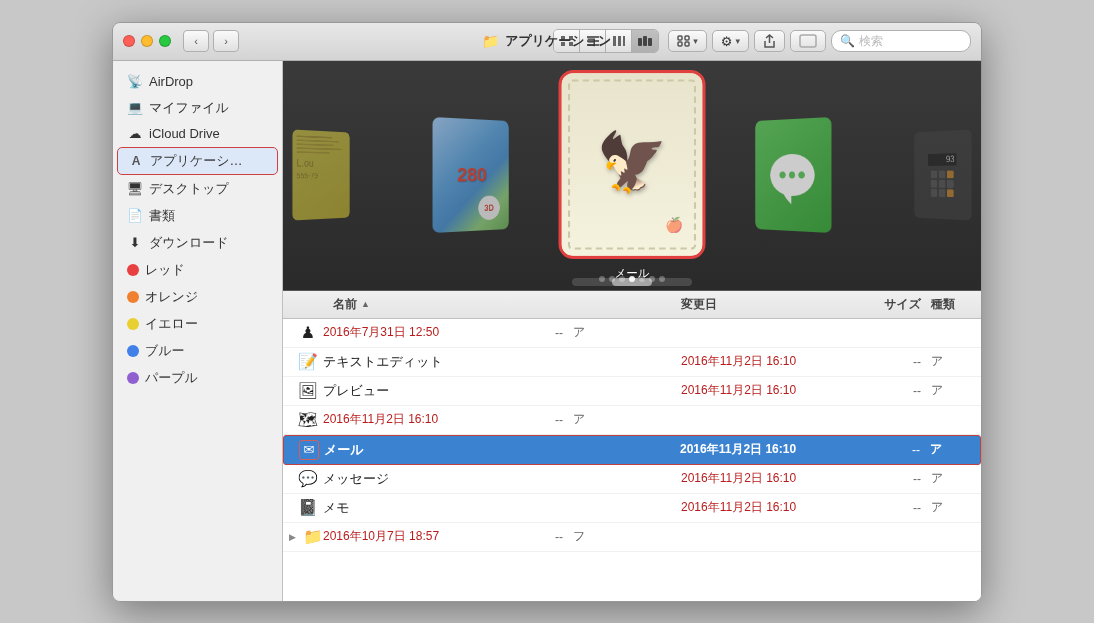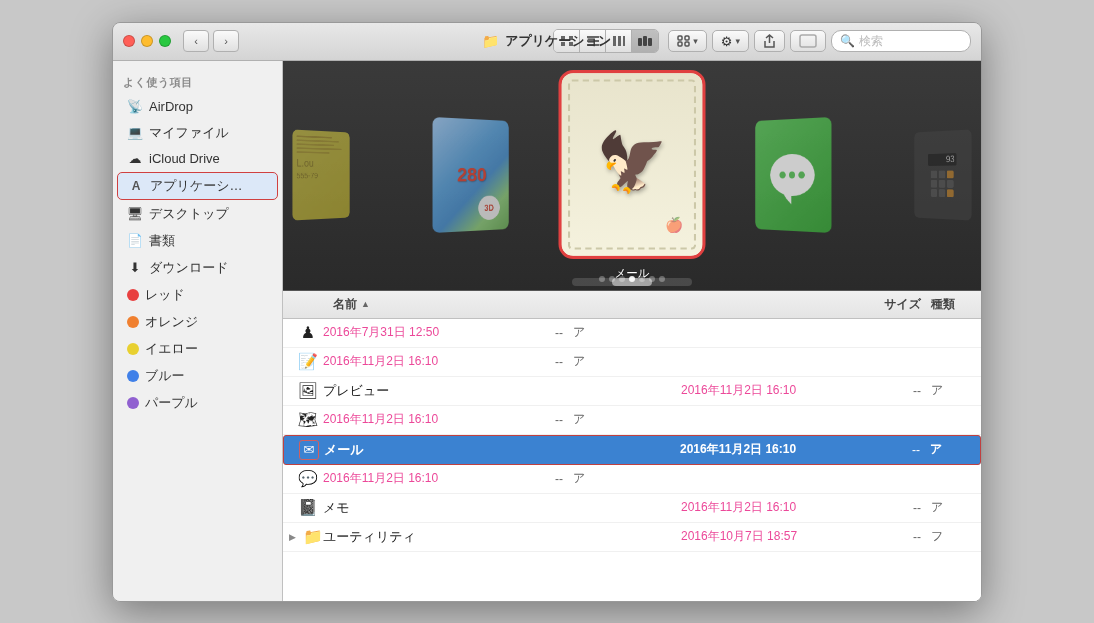--- a/index.html
+++ b/index.html
@@ -304,21 +304,21 @@
       display: flex;
       align-items: center;
       justify-content: center;
       font-size: 16px;
     }
     .file-name-cell {
       flex: 1;
       padding-right: 10px;
       font-size: 13px;
     }
-    .file-date { width: 180px; font-size: 12px; color: #ec4899; }
+    .file-date { width: 180px; font-size: 12px; color: #b91c1c; }
     .file-size { width: 70px; font-size: 12px; color: #666; text-align: right; padding-right: 10px; }
     .file-type { width: 50px; font-size: 12px; color: #666; }
     .expand-arrow { width: 14px; font-size: 9px; color: #888; }
     .maps-icon {
       background: linear-gradient(135deg, #a0c8f0 0%, #5aa0d8 40%, #4a8fcc 60%, #8cc87a 80%, #6aaa58 100%);
       width: 100%;
       height: 100%;
       display: flex;
       align-items: center;
       justify-content: center;
@@ -488,21 +488,20 @@
           <span style="font-size:12px; color:#999;">🔍</span>
           <span style="font-size:12px; color:#bbb;">検索</span>
         </div>
       </div>
     </div>
   </div>
 
   <div class="main-content">
 
     <div class="sidebar">
-      <div class="sidebar-section-label">よく使う項目</div>
 
       <div class="sidebar-item">
         <span class="sidebar-icon">📡</span>
         <span>AirDrop</span>
       </div>
       <div class="sidebar-item">
         <span class="sidebar-icon">💻</span>
         <span>マイファイル</span>
       </div>
       <div class="sidebar-item">
@@ -646,37 +645,39 @@
         </div>
       </div>
 
       <div class="file-list">
 
         <div class="file-list-header">
           <div class="col-name">
             <span>名前</span>
             <span class="sort-arrow">▲</span>
           </div>
+          <div class="col-date">変更日</div>
           <div class="col-size">サイズ</div>
           <div class="col-type">種類</div>
         </div>
 
         <div class="file-row">
           <div class="file-icon-cell">
               <div class="file-icon">♟</div>
             </div>
           <div class="file-date">2016年7月31日 12:50</div>
           <div class="file-size">--</div>
           <div class="file-type">ア</div>
         </div>
 
         <div class="file-row">
           <div class="file-icon-cell">
               <div class="file-icon">📝</div>
             </div>
+          <div class="file-name-cell">テキストエディット</div>
           <div class="file-date">2016年11月2日 16:10</div>
           <div class="file-size">--</div>
           <div class="file-type">ア</div>
         </div>
 
         <div class="file-row">
           <div class="file-icon-cell">
               <div class="file-icon">🖼</div>
             </div>
           <div class="file-name-cell">プレビュー</div>
@@ -701,41 +702,41 @@
           <div class="file-name-cell" style="font-weight:600;">メール</div>
           <div class="file-date" style="color:white; font-weight:600;">2016年11月2日 16:10</div>
           <div class="file-size" style="color:white;">--</div>
           <div class="file-type" style="color:white; font-weight:600;">ア</div>
         </div>
 
         <div class="file-row">
           <div class="file-icon-cell">
               <div class="file-icon">💬</div>
             </div>
+          <div class="file-name-cell">メッセージ</div>
           <div class="file-date">2016年11月2日 16:10</div>
           <div class="file-size">--</div>
           <div class="file-type">ア</div>
         </div>
 
         <div class="file-row">
           <div class="file-icon-cell">
               <div class="file-icon">📓</div>
             </div>
           <div class="file-name-cell">メモ</div>
           <div class="file-date">2016年11月2日 16:10</div>
           <div class="file-size">--</div>
           <div class="file-type">ア</div>
         </div>
 
         <div class="file-row">
           <div class="file-icon-cell" style="display:flex; gap:2px; padding-left:6px;">
             <span class="expand-arrow">▶</span>
             <div class="file-icon">📁</div>
           </div>
-          <div class="file-name-cell">ユーティリティ</div>
           <div class="file-date">2016年10月7日 18:57</div>
           <div class="file-size">--</div>
           <div class="file-type">フ</div>
         </div>
       </div>
     </div>
   </div>
 </div>
 
 </body></html>

